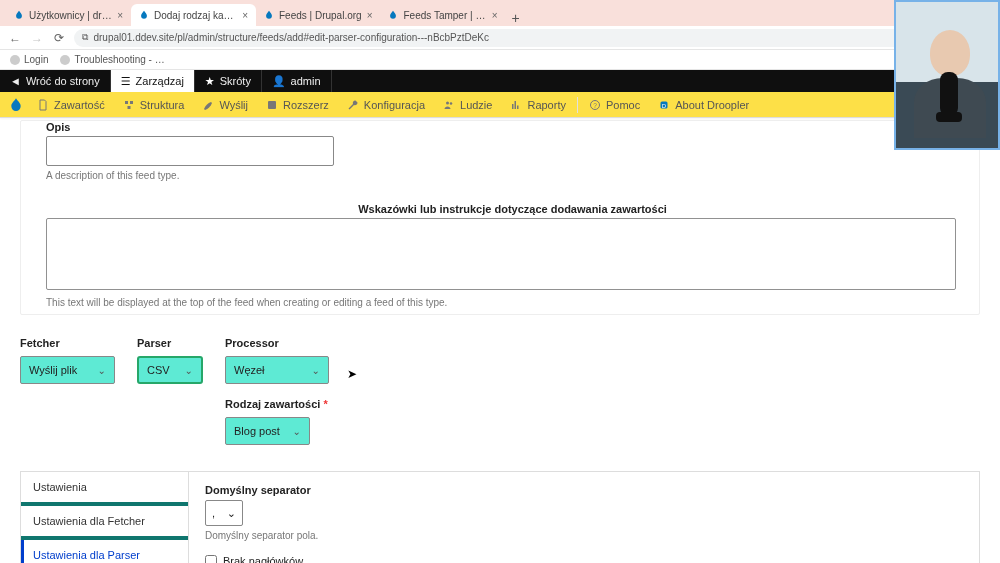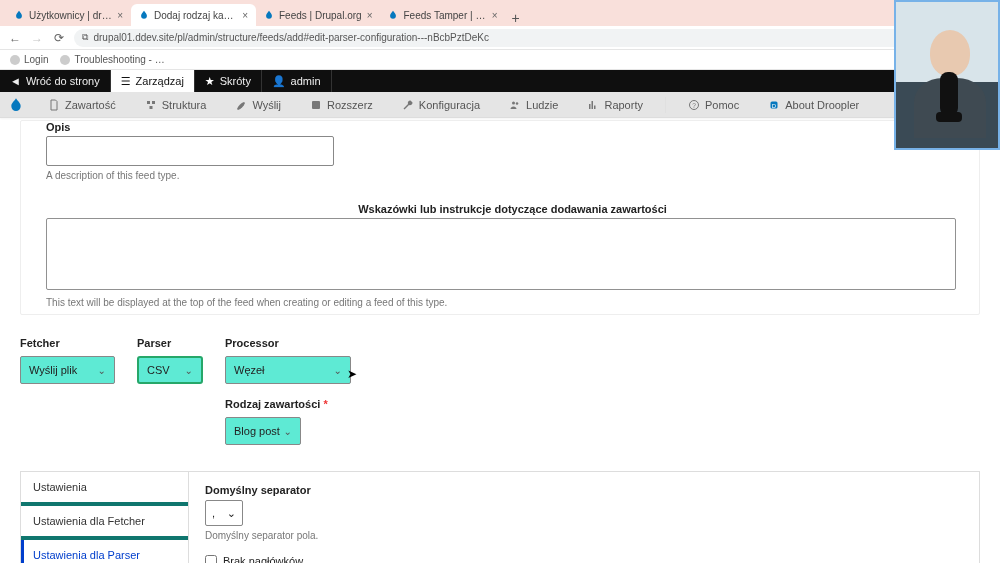--- a/index.html
+++ b/index.html
@@ -21,39 +21,39 @@
   .bmdot { width:10px; height:10px; border-radius:50%; background:#ccc; display:inline-block;}
 
   
   .adminbar { background: #0f0f0f; height: 22px; display: flex; align-items: stretch; color: #eee; font-size: 11px; }
   .adminbar .abtn { display: flex; align-items: center; padding: 0 10px; gap: 5px; border-right: 1px solid #333; cursor:pointer;}
   .adminbar .abtn.active { background: #fff; color: #111; }
   .adminbar .aicon { font-size: 11px; }
   .adminbar .star { color: #fff; }
 
   
-  .toolbar { background: #e5e5e5; height: 26px; display: flex; align-items: center; border-bottom: 1px solid #ddd; font-size: 11px; color: #555; padding-left: 4px; box-shadow: 0 1px 2px rgba(0,0,0,0.05); gap: 11px;}
+  .toolbar { background: #fde047; height: 26px; display: flex; align-items: center; border-bottom: 1px solid #ddd; font-size: 11px; color: #555; padding-left: 4px; box-shadow: 0 1px 2px rgba(0,0,0,0.05);}
   .toolbar .tbtn { display: flex; align-items: center; gap: 5px; padding: 0 9px; height: 100%; cursor:pointer;}
   .toolbar .tbtn svg, .toolbar .tbtn .ticon { width: 12px; height: 12px; fill: #777; color:#777; }
   .toolbar .logo { width: 24px; display:flex; align-items:center; justify-content:center;}
   .toolbar .logo svg { width:16px; height:16px;}
   .toolbar .vdiv { width:1px; height:16px; background:#e0e0e0; margin: 0 2px;}
 
   
   .content { padding: 2px 20px 10px 20px; position: relative; }
   .field-label { font-size: 11px; font-weight: 700; color: #222; margin-bottom: 3px; display:block;}
   .field-desc { font-size: 10px; color: #777; margin-top: 4px; }
   .textinput { width: 288px; height: 30px; border: 1px solid #888; border-radius: 2px; padding: 4px 6px; font-size: 12px; }
   .textarea { width: 910px; height: 72px; border: 1px solid #919191; border-radius: 2px; padding: 6px; font-size: 12px; resize: none; background:#fff; }
   .group1 { background:#fff; border:1px solid #eee; border-radius:2px; padding: 0 0 6px 5px;}
 
   .row-selects { display: flex; gap: 22px; margin-top: 22px; }
   .sel-col { display: flex; flex-direction: column; }
   .selectbox { width: 95px; height: 28px; border: 1px solid #888; border-radius: 2px; display: flex; align-items: center; justify-content: space-between; padding: 0 8px; font-size: 11px; background: #5eead4; margin-top:4px;}
-  .selectbox.wide { width: 126px; }
+  .selectbox.wide { width: 104px; }
   .selectbox .chev { font-size: 10px; color: #555; }
   .highlighted { border: 2px solid #26a769; border-radius: 3px; }
   .req-star { color: #e33; }
 
   .settings-row { display: flex; margin-top: 26px; gap: 0; }
   .vtabs { width: 168px; border: 1px solid #ddd; border-right: none; }
   .vtab { padding: 9px 12px; font-size: 11px; color: #333; border-bottom: 4px solid #0f766e; cursor:pointer; position:relative;}
   .vtab.active { color: #003ecc; font-weight:500;}
   .vtab.active::before { content:""; position:absolute; left:0; top:0; bottom:0; width:3px; background:#003ecc;}
   .vtab:last-child { border-bottom:none;}
@@ -250,21 +250,21 @@
           <span class="chev">⌄</span>
       </div>
     </div>
     <div class="sel-col">
       <span class="field-label">Processor</span>
       <div class="selectbox wide">
         <span>Węzeł</span>
           <span class="chev">⌄</span>
       </div>
       <span class="field-label" style="margin-top:14px;"><span>Rodzaj zawartości</span> <span class="req-star">*</span></span>
-      <div class="selectbox" style="width:76px;">
+      <div class="selectbox" style="width:85px;">
         <span>Blog post</span>
           <span class="chev">⌄</span>
       </div>
     </div>
   </div>
 
   <div class="settings-row">
     <div class="vtabs">
       <div class="vtab">Ustawienia</div>
       <div class="vtab">Ustawienia dla Fetcher</div>

